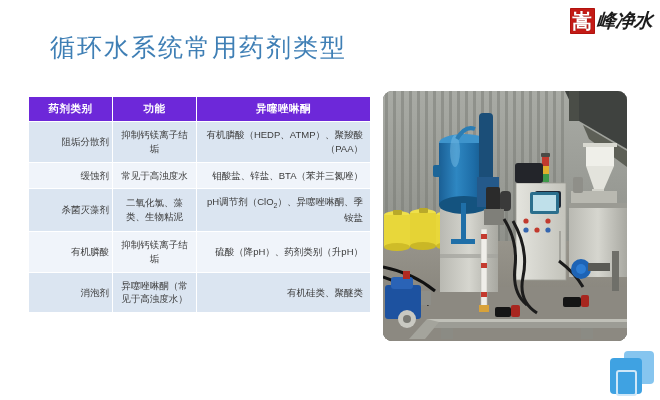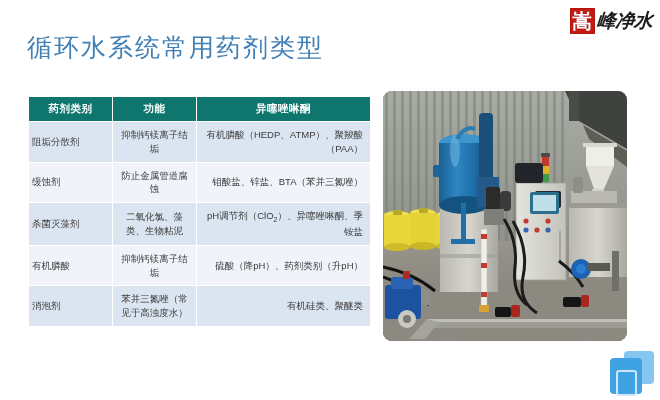--- a/index.html
+++ b/index.html
@@ -46,21 +46,21 @@
     color: #1c1c1c;
     letter-spacing: -0.5px;
     font-style: italic;
     transform: skewX(-4deg);
     white-space: nowrap;
   }
 
   
   #title {
     position: absolute;
-    left: 27px; top: 31px;
+    left: 50px; top: 31px;
     font-size: 25px;
     color: #3f7fb5;
     letter-spacing: 2px;
     white-space: nowrap;
     font-family: Liberation Serif, serif;
   }
 
   
   #table-wrap {
     position: absolute;
@@ -72,39 +72,39 @@
     border-collapse: collapse;
     table-layout: fixed;
     font-size: 9.5px;
     color: #3b3b3b;
   }
   table#chem-table col.c1 { width: 84px; }
   table#chem-table col.c2 { width: 84px; }
   table#chem-table col.c3 { width: 174px; }
 
   table#chem-table thead th {
-    background: #0f766e;
+    background: #6d28d9;
     color: #ffffff;
     font-size: 10.5px;
     font-weight: bold;
     text-align: center;
     padding: 5px 4px;
     border: 1px solid #ffffff;
     letter-spacing: 0.5px;
   }
   table#chem-table tbody td {
     border: 1px solid #ffffff;
     padding: 6px 7px;
     vertical-align: middle;
     line-height: 1.45;
   }
   table#chem-table tbody tr.odd td { background: #dbe5f1; }
   table#chem-table tbody tr.even td { background: #f0f4fa; }
   table#chem-table td.col-cat {
-    text-align: left;
+    text-align: right;
     padding-left: 3px; padding-right: 3px;
   }
   table#chem-table td.col-fun { text-align: center; }
   table#chem-table td.col-ex  { text-align: right; }
   sub { font-size: 7px; }
 
   
   #photo {
     position: absolute;
     left: 383px; top: 91px;
@@ -173,36 +173,36 @@
         </tr>
       </thead>
       <tbody>
         <tr class="odd">
           <td class="col-cat">阻垢分散剂</td>
           <td class="col-fun">抑制钙镁离子结垢</td>
           <td class="col-ex">有机膦酸（HEDP、ATMP）、聚羧酸（PAA）</td>
         </tr>
         <tr class="even">
           <td class="col-cat">缓蚀剂</td>
-          <td class="col-fun">防止金属管道腐蚀</td>
+          <td class="col-fun">常见于高浊度水</td>
           <td class="col-ex">钼酸盐、锌盐、BTA（苯并三氮唑）</td>
         </tr>
         <tr class="odd">
           <td class="col-cat">杀菌灭藻剂</td>
           <td class="col-fun">二氧化氯、藻类、生物粘泥</td>
           <td class="col-ex"><span>pH调节剂（ClO</span><sub>2</sub><span>）、异噻唑啉酮、季铵盐</span></td>
         </tr>
         <tr class="even">
           <td class="col-cat">有机膦酸</td>
           <td class="col-fun">抑制钙镁离子结垢</td>
           <td class="col-ex">硫酸（降pH）、药剂类别（升pH）</td>
         </tr>
         <tr class="odd">
           <td class="col-cat">消泡剂</td>
-          <td class="col-fun">苯并三氮唑（常见于高浊度水）</td>
+          <td class="col-fun">异噻唑啉酮（常见于高浊度水）</td>
           <td class="col-ex">有机硅类、聚醚类</td>
         </tr>
       </tbody>
     </table>
   </div>
 
   <div id="photo">
     <svg viewBox="0 0 244 250" xmlns="http://www.w3.org/2000/svg">
       <defs>
         <linearGradient id="wallg" x1="0" y1="0" x2="0" y2="1">

